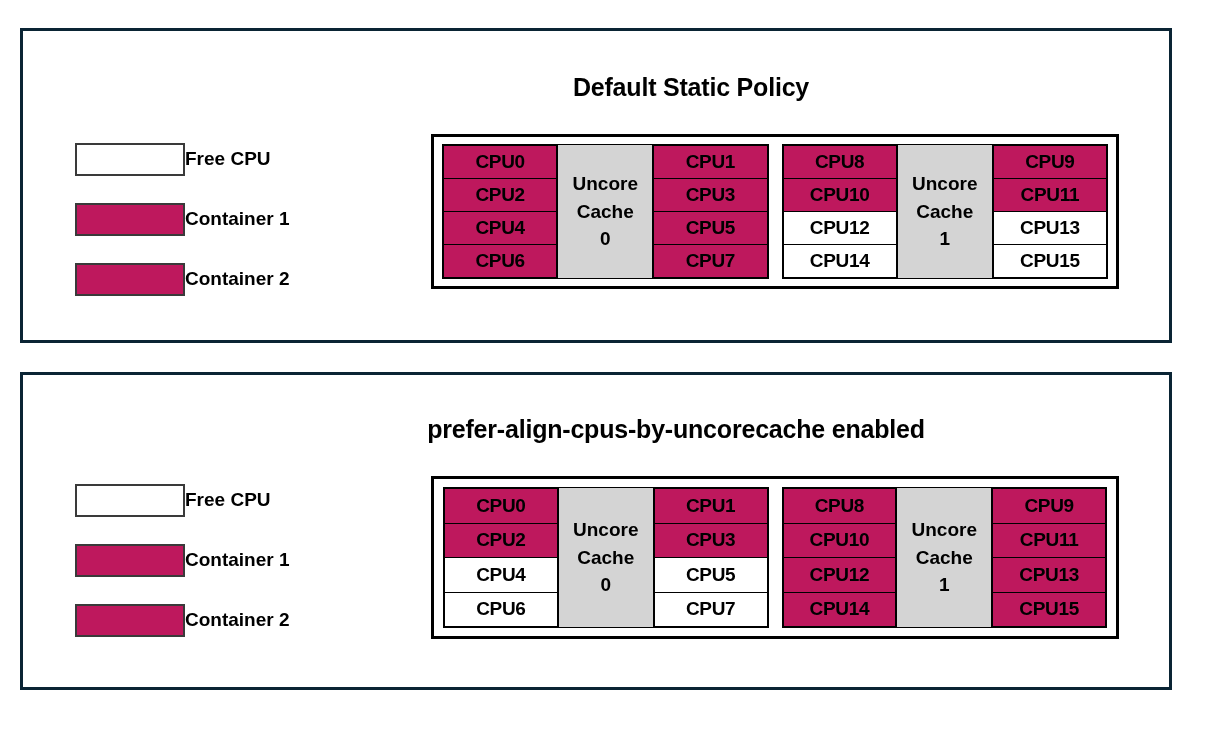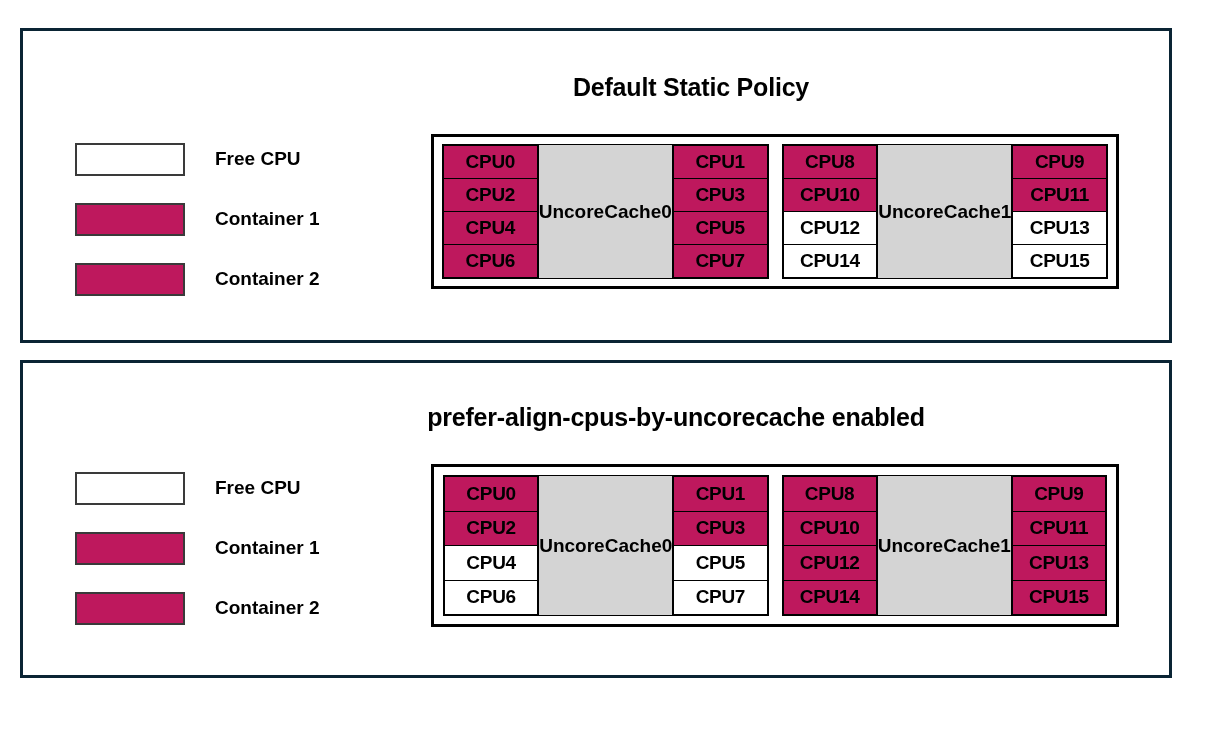--- a/index.html
+++ b/index.html
@@ -19,21 +19,21 @@
   
   .panel {
     position: absolute;
     left: 20px;
     width: 1152px;
     border: 3px solid #0a2434;
     background: #ffffff;
     box-sizing: border-box;
   }
   #panel-top    { top: 28px;  height: 315px; }
-  #panel-bottom { top: 360px; height: 318px; }
+  #panel-bottom { top: 372px; height: 318px; }
 
   
   .panel-title {
     position: absolute;
     left: 0;
     width: 100%;
     text-align: center;
     font-weight: bold;
     color: #000000;
     letter-spacing: -0.2px;
@@ -55,21 +55,20 @@
     height: 60px;
   }
   .legend-swatch {
     width: 110px;
     height: 33px;
     border: 2px solid #3a3a3a;
     box-sizing: border-box;
     flex: 0 0 auto;
   }
   .legend-label {
-    margin-left: 30px;
     font-size: 19px;
     font-weight: bold;
     color: #000000;
     white-space: nowrap;
   }
 
   
   .cpu-diagram {
     position: absolute;
     border: 3px solid #000000;
@@ -122,21 +121,21 @@
   }
   .cpu-cell + .cpu-cell { border-top: none; }
 
   .uncore {
     flex: 0 0 96px;
     background: #d4d4d4;
     border-left: 1px solid #000000;
     border-right: 1px solid #000000;
     box-sizing: border-box;
     display: flex;
-    flex-direction: row;
+    flex-direction: column;
     align-items: center;
     justify-content: center;
     font-size: 19px;
     font-weight: bold;
     color: #000000;
     line-height: 1.45;
     text-align: center;
   }
   .uncore span { display: block; }
 

